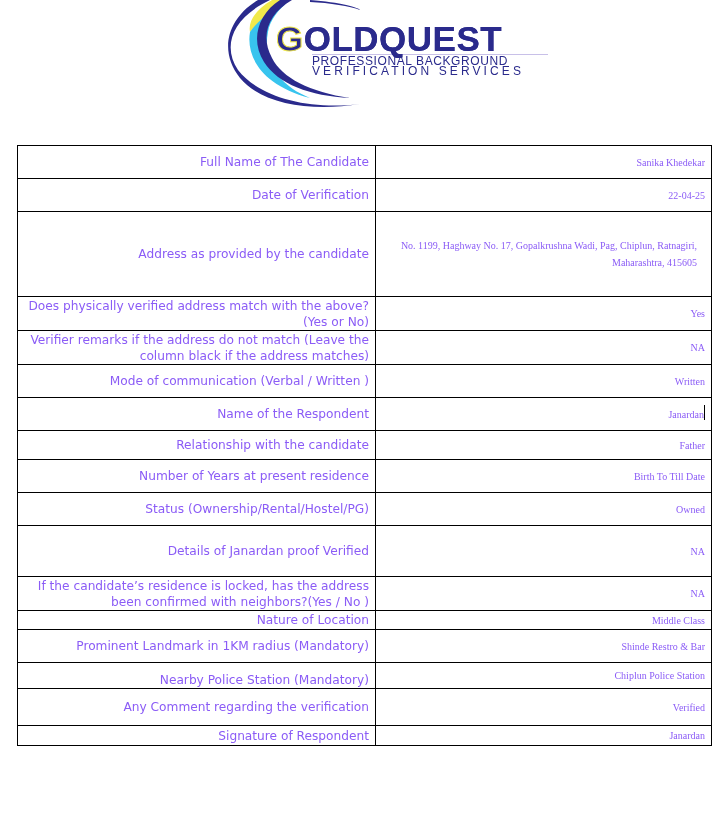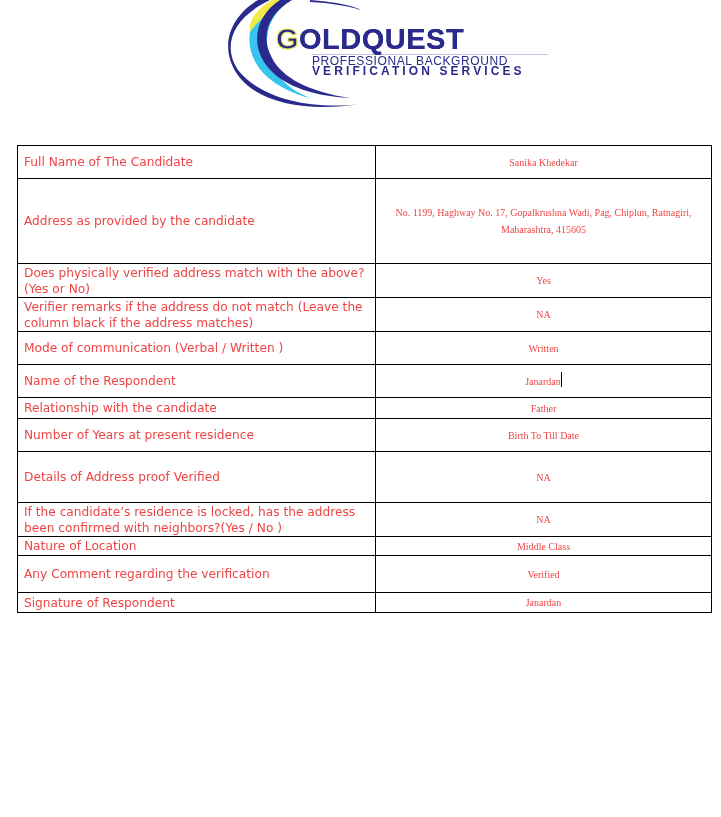--- a/index.html
+++ b/index.html
@@ -4,40 +4,40 @@
   <style>
     html, body { margin: 0; padding: 0; background: #ffffff; }
     body { width: 721px; height: 817px; position: relative; overflow: hidden; }
     .logo { position: absolute; left: 210px; top: 0; width: 320px; height: 115px; }
     .logo svg { display: block; }
     .brand {
       position: absolute; left: 276px; top: 26px; width: 240px;
       font-family: "Liberation Sans", sans-serif;
     }
     .brand-name {
-      font-size: 29px; font-weight: bold; color: #2a2a8c; letter-spacing: 0.5px;
+      font-size: 35px; font-weight: bold; color: #2a2a8c; letter-spacing: 0.5px;
       line-height: 26px; white-space: nowrap;
       text-shadow: 0 0 0 #2a2a8c;
     }
     .brand-name .g { color: #2a2a8c; -webkit-text-stroke: 1px #f1e94a; }
     .brand-line {
       margin-top: 2px; height: 1px; background: #c8c0e8; width: 236px; margin-left: 36px;
     }
     .brand-sub1, .brand-sub2 {
       font-size: 12px; color: #2a2a8c; line-height: 10px; margin-left: 36px; white-space: nowrap;
     }
     .brand-sub1 { letter-spacing: 0.6px; margin-top: 1px; }
-    .brand-sub2 { letter-spacing: 3.1px; font-weight: bold; }
+    .brand-sub2 { letter-spacing: 3.1px; }
     table.form {
       position: absolute; left: 17px; top: 145px; width: 695px;
       border-collapse: collapse; table-layout: fixed;
     }
     table.form td {
       border: 1.5px solid #000; padding: 0 6px; vertical-align: middle;
-      color: #ef4444; overflow: hidden;
+      color: #8b5cf6; overflow: hidden; text-align: right;
     }
     td.label {
       width: 345px; font-family: "DejaVu Sans", sans-serif; font-size: 12.2px; line-height: 16px;
     }
     td.value {
       text-align: center; font-family: "Liberation Serif", serif; font-size: 10px; line-height: 17px;
     }
     .caret { display: inline-block; width: 1px; height: 15px; background: #000; vertical-align: -2px; }
   </style>
 </head>
@@ -64,59 +64,75 @@
   <div class="brand-sub1">PROFESSIONAL BACKGROUND</div>
   <div class="brand-sub2">VERIFICATION SERVICES</div>
 </div>
 
 <table class="form">
   <tbody>
     <tr style="height:33px">
       <td class="label">Full Name of The Candidate</td>
       <td class="value">Sanika Khedekar</td>
     </tr>
+    <tr style="height:33px">
+      <td class="label">Date of Verification</td>
+      <td class="value">22-04-25</td>
+    </tr>
     <tr style="height:85px">
       <td class="label">Address as provided by the candidate</td>
       <td class="value" style="padding:0 14px">No. 1199, Haghway No. 17, Gopalkrushna Wadi, Pag, Chiplun, Ratnagiri, Maharashtra, 415605</td>
     </tr>
     <tr style="height:34px">
       <td class="label">Does physically verified address match with the above? (Yes or No)</td>
       <td class="value">Yes</td>
     </tr>
     <tr style="height:34px">
       <td class="label">Verifier remarks if the address do not match (Leave the column black if the address matches)</td>
       <td class="value">NA</td>
     </tr>
     <tr style="height:33px">
       <td class="label">Mode of communication (Verbal / Written )</td>
       <td class="value">Written</td>
     </tr>
     <tr style="height:33px">
       <td class="label">Name of the Respondent</td>
       <td class="value"><span>Janardan</span><span class="caret"></span></td>
     </tr>
-    <tr style="height:21px">
+    <tr style="height:29px">
       <td class="label">Relationship with the candidate</td>
       <td class="value">Father</td>
     </tr>
     <tr style="height:33px">
       <td class="label">Number of Years at present residence</td>
       <td class="value">Birth To Till Date</td>
     </tr>
+    <tr style="height:33px">
+      <td class="label">Status (Ownership/Rental/Hostel/PG)</td>
+      <td class="value">Owned</td>
+    </tr>
     <tr style="height:51px">
-      <td class="label">Details of Address proof Verified</td>
+      <td class="label">Details of Janardan proof Verified</td>
       <td class="value">NA</td>
     </tr>
     <tr style="height:34px">
       <td class="label">If the candidate’s residence is locked, has the address been confirmed with neighbors?(Yes / No )</td>
       <td class="value">NA</td>
     </tr>
     <tr style="height:19px">
       <td class="label">Nature of Location</td>
       <td class="value">Middle Class</td>
+    </tr>
+    <tr style="height:33px">
+      <td class="label">Prominent Landmark in 1KM radius (Mandatory)</td>
+      <td class="value">Shinde Restro &amp; Bar</td>
+    </tr>
+    <tr style="height:26px">
+      <td class="label" style="vertical-align:bottom">Nearby Police Station (Mandatory)</td>
+      <td class="value">Chiplun Police Station</td>
     </tr>
     <tr style="height:37px">
       <td class="label">Any Comment regarding the verification</td>
       <td class="value">Verified</td>
     </tr>
     <tr style="height:20px">
       <td class="label">Signature of Respondent</td>
       <td class="value">Janardan</td>
     </tr>
   </tbody>

